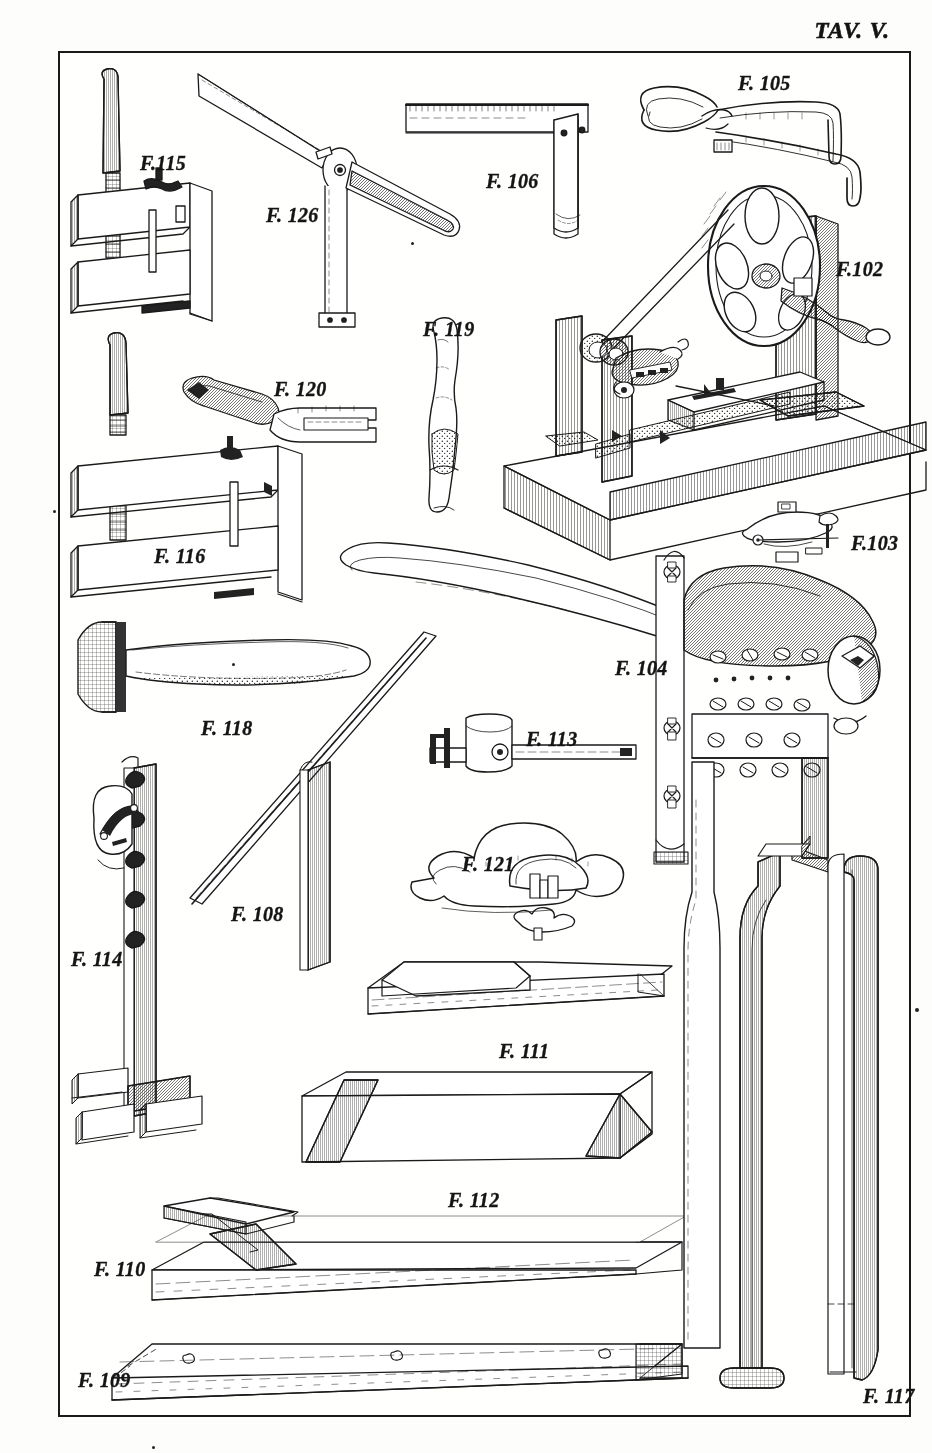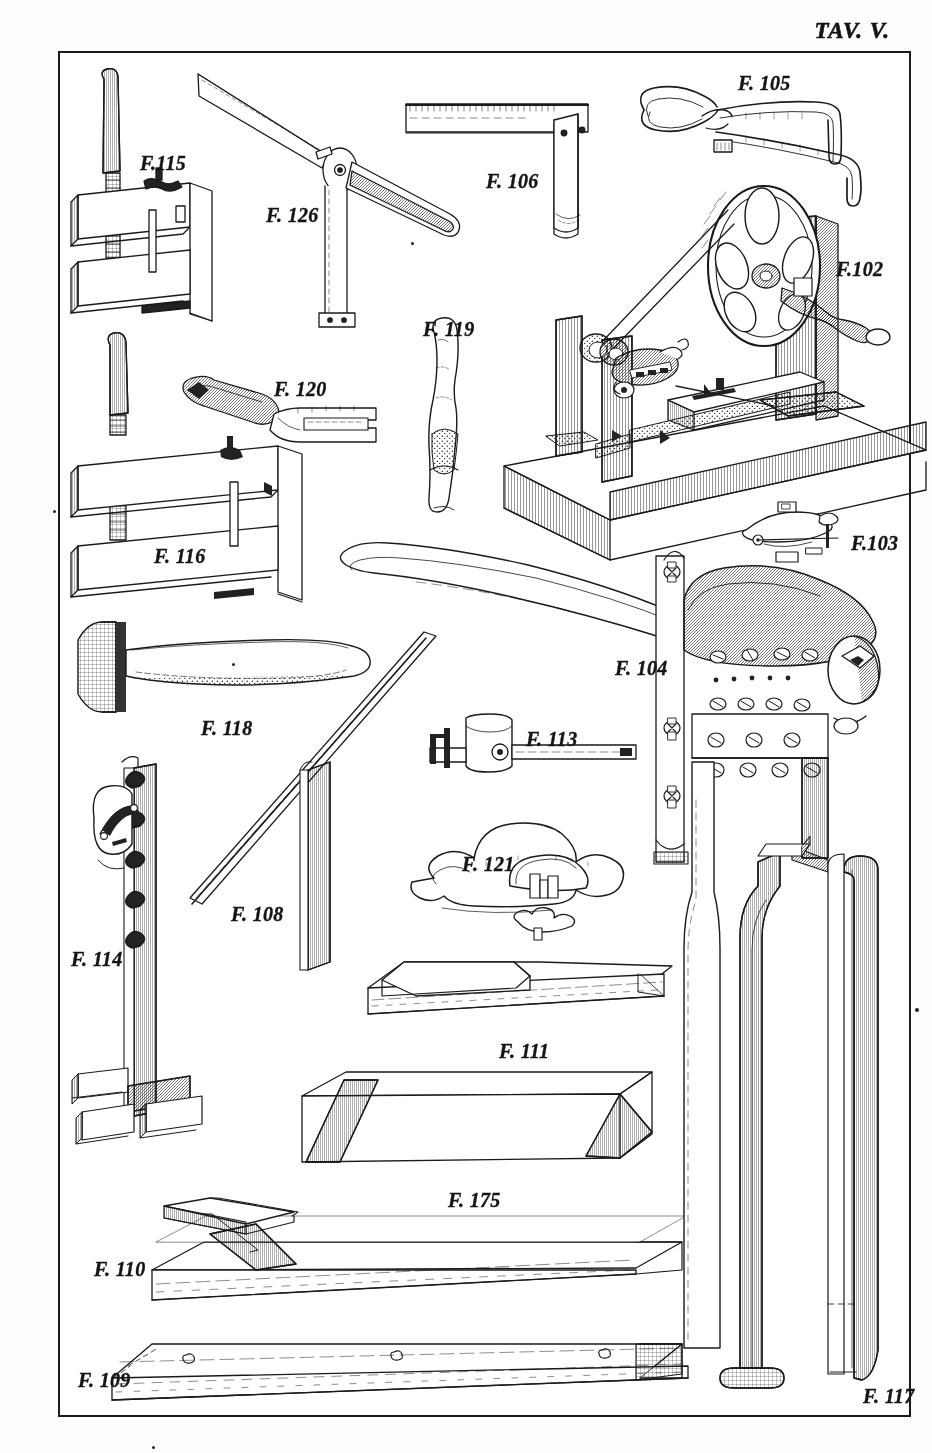--- a/index.html
+++ b/index.html
@@ -614,21 +614,21 @@
   <div class="fig-label" style="left:820px;top:258px;">F.102</div>
   <div class="fig-label" style="left:835px;top:532px;">F.103</div>
   <div class="fig-label" style="left:575px;top:657px;margin-left:24px;">F. 104</div>
   <div class="fig-label" style="left:722px;top:72px;">F. 105</div>
   <div class="fig-label" style="left:470px;top:170px;">F. 106</div>
   <div class="fig-label" style="left:250px;top:204px;">F. 126</div>
   <div class="fig-label" style="left:215px;top:903px;">F. 108</div>
   <div class="fig-label" style="left:62px;top:1345px;margin-top:24px;">F. 109</div>
   <div class="fig-label" style="left:78px;top:1258px;">F. 110</div>
   <div class="fig-label" style="left:483px;top:1040px;">F. 111</div>
-  <div class="fig-label" style="left:432px;top:1189px;">F. 175</div>
+  <div class="fig-label" style="left:432px;top:1189px;">F. 112</div>
   <div class="fig-label" style="left:510px;top:728px;">F. 113</div>
   <div class="fig-label" style="left:55px;top:948px;">F. 114</div>
   <div class="fig-label" style="left:124px;top:152px;">F.115</div>
   <div class="fig-label" style="left:138px;top:525px;margin-top:20px;">F. 116</div>
   <div class="fig-label" style="left:818px;top:1385px;margin-left:29px;">F. 117</div>
   <div class="fig-label" style="left:185px;top:717px;">F. 118</div>
   <div class="fig-label" style="left:407px;top:318px;">F. 119</div>
   <div class="fig-label" style="left:258px;top:378px;">F. 120</div>
   <div class="fig-label" style="left:402px;top:853px;margin-left:44px;">F. 121</div>
 

